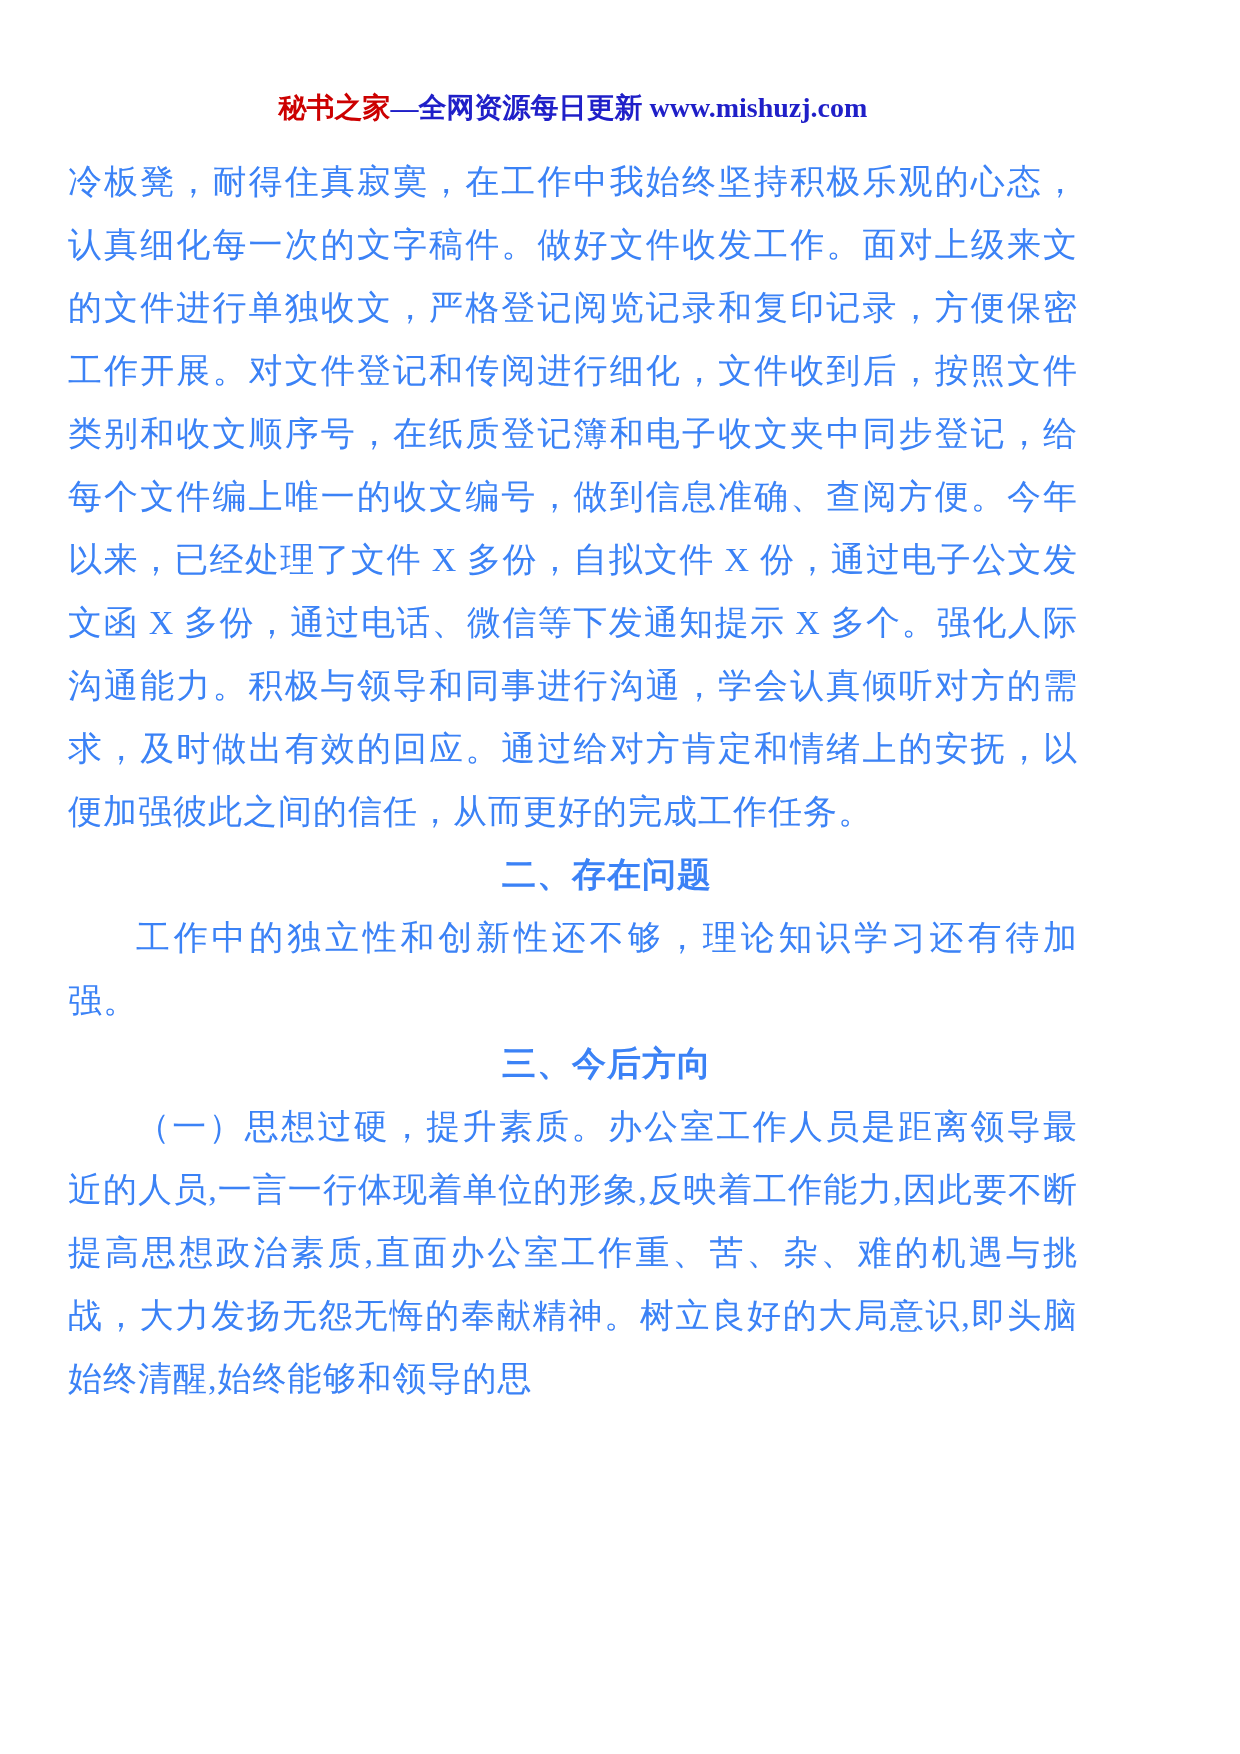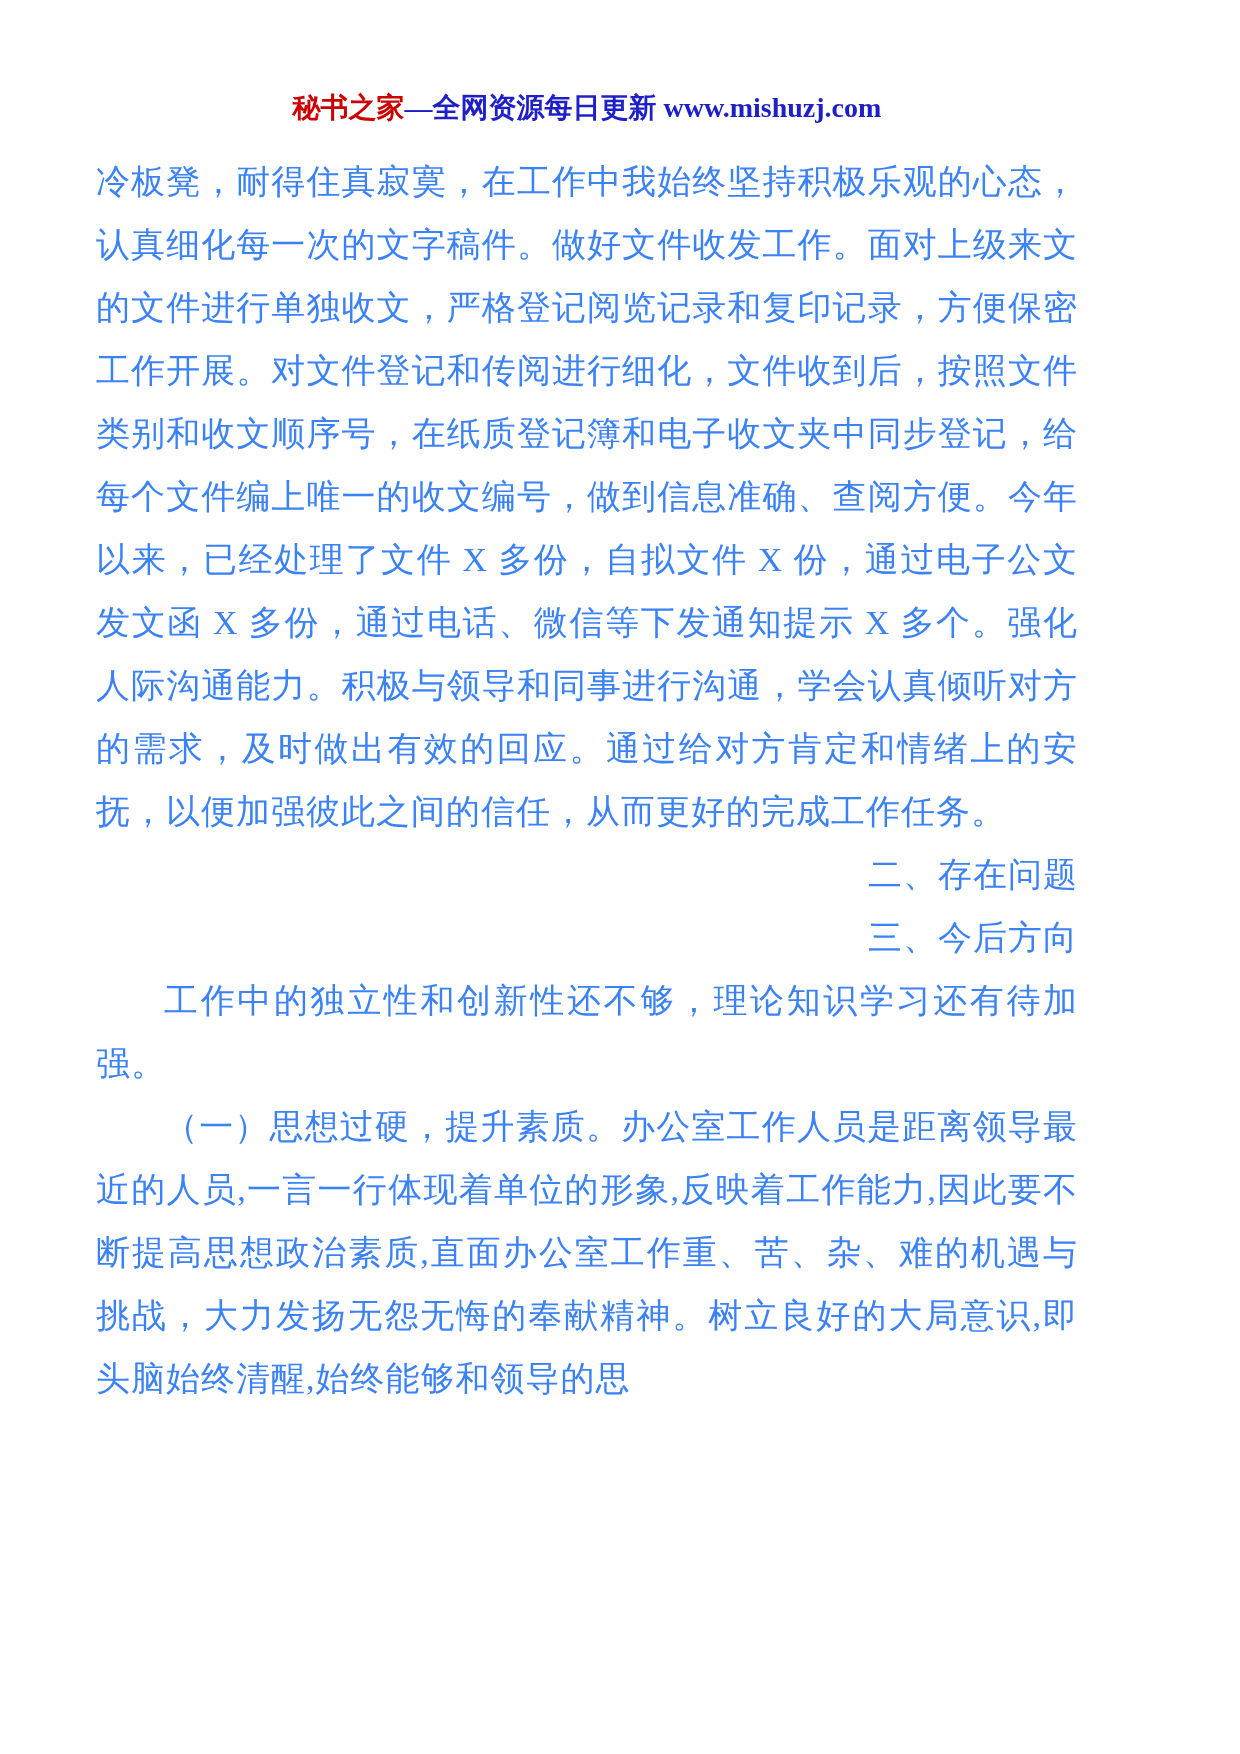--- a/index.html
+++ b/index.html
@@ -6,21 +6,21 @@
     margin: 0;
     padding: 0;
     background: #ffffff;
   }
   .page {
     position: relative;
     width: 1240px;
     height: 1754px;
     box-sizing: border-box;
     background: #ffffff;
-    padding: 88px 162px 0 96px;
+    padding: 88px 162px 0 68px;
     font-family: "Liberation Serif", "DejaVu Serif", serif;
     color: #000000;
     overflow: hidden;
   }
   .header {
     text-align: center;
     font-size: 28px;
     font-weight: bold;
     line-height: 40px;
     margin-bottom: 22px;
@@ -35,31 +35,31 @@
     line-height: 63px;
     text-align: justify;
     text-justify: inter-ideograph;
     word-break: break-all;
     letter-spacing: 1px;
   }
   .doc-body p.para.indent {
     text-indent: 2em;
   }
   .doc-body p.para.heading {
-    font-weight: normal;
-    text-align: right;
+    font-weight: bold;
+    text-align: center;
   }
 </style>
 </head>
 <body>
 
 <div class="page">
   <div class="header">
     <span class="brand" style="color: rgb(204, 0, 0);">秘书之家</span><span class="tagline" style="color: rgb(31, 31, 200);">—全网资源每日更新 </span><a class="url" style="color: rgb(31, 31, 200);">www.mishuzj.com</a>
   </div>
   <div class="doc-body" style="color: #3b82f6;">
       <p class="para body">冷板凳，耐得住真寂寞，在工作中我始终坚持积极乐观的心态，认真细化每一次的文字稿件。做好文件收发工作。面对上级来文的文件进行单独收文，严格登记阅览记录和复印记录，方便保密工作开展。对文件登记和传阅进行细化，文件收到后，按照文件类别和收文顺序号，在纸质登记簿和电子收文夹中同步登记，给每个文件编上唯一的收文编号，做到信息准确、查阅方便。今年以来，已经处理了文件 X 多份，自拟文件 X 份，通过电子公文发文函 X 多份，通过电话、微信等下发通知提示 X 多个。强化人际沟通能力。积极与领导和同事进行沟通，学会认真倾听对方的需求，及时做出有效的回应。通过给对方肯定和情绪上的安抚，以便加强彼此之间的信任，从而更好的完成工作任务。</p>
       <p class="para heading indent">二、存在问题</p>
+      <p class="para body indent">工作中的独立性和创新性还不够，理论知识学习还有待加强。</p>
       <p class="para heading indent">三、今后方向</p>
-      <p class="para body indent">工作中的独立性和创新性还不够，理论知识学习还有待加强。</p>
       <p class="para body indent">（一）思想过硬，提升素质。办公室工作人员是距离领导最近的人员,一言一行体现着单位的形象,反映着工作能力,因此要不断提高思想政治素质,直面办公室工作重、苦、杂、难的机遇与挑战，大力发扬无怨无悔的奉献精神。树立良好的大局意识,即头脑始终清醒,始终能够和领导的思</p>
     </div>
 </div>
 
 </body></html>

